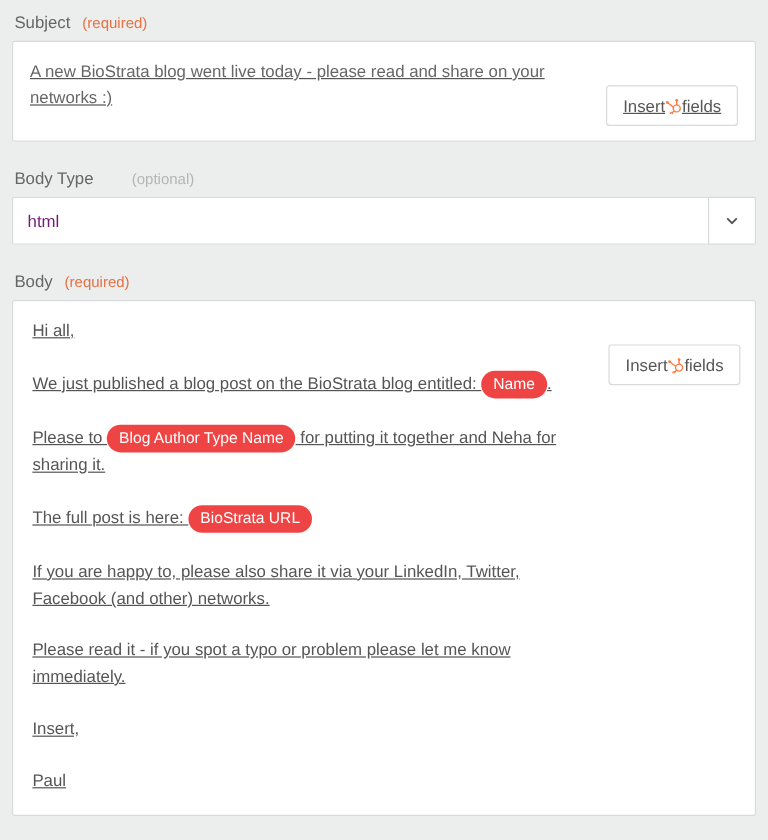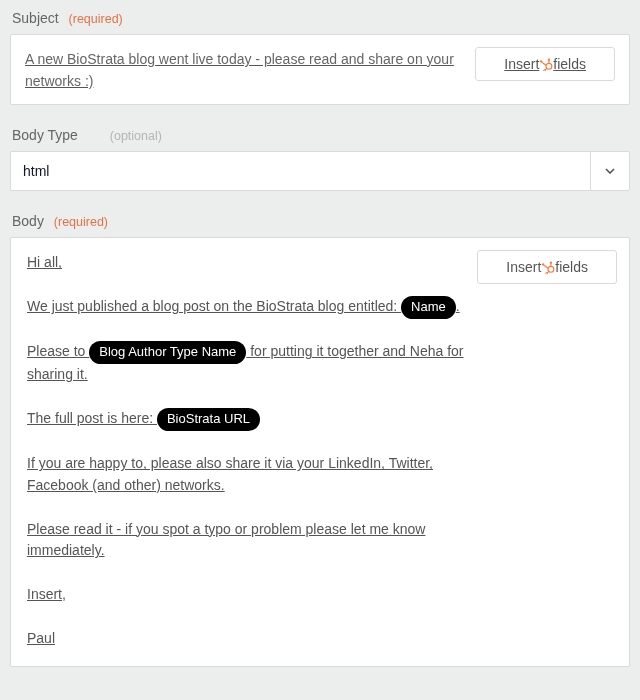--- a/index.html
+++ b/index.html
@@ -46,41 +46,42 @@
     line-height: 1.55;
     color: #666;
     padding-top: 2px;
   }
   .insert-btn {
     flex: 0 0 auto;
     height: 34px;
     border: 1px solid #d8dade;
     border-radius: 3px;
     background: #fff;
-    padding: 0 28px;
+    padding: 0 13px;
     display: flex;
     align-items: center;
     gap: 0;
     font-size: 14px;
     color: #555;
     cursor: pointer;
     white-space: nowrap;
+    margin-top: 24px;
   }
   .select-row { display: flex; }
   .select-main {
     flex: 1;
     background: #fff;
     border: 1px solid #d8dade;
     border-right: none;
     border-radius: 2px 0 0 2px;
     height: 40px;
     padding: 0 12px;
     display: flex;
     align-items: center;
-    color: #0f172a;
+    color: #701a75;
   }
   .select-caret {
     width: 40px;
     height: 40px;
     background: #fff;
     border: 1px solid #d8dade;
     border-radius: 0 2px 2px 0;
     display: flex;
     align-items: center;
     justify-content: center;
@@ -101,21 +102,21 @@
     line-height: 1.55;
     color: #555;
     padding-right: 130px;
     text-decoration: underline;
   }
   .body-text p { margin: 0 0 22px 0; }
   .body-text p.nogap { margin-bottom: 0; }
   .chip {
     display: inline-block;
     padding: 2px 10px 3px;
-    background: #000000;
+    background: #ef4444;
     color: #fff;
     border-radius: 999px;
     font-size: 13px;
     line-height: 1.4;
     vertical-align: baseline;
   }
   svg.hubspot { width: 14px; height: 14px; }
   svg.caret { width: 10px; height: 6px; }
 </style>
 </head>

